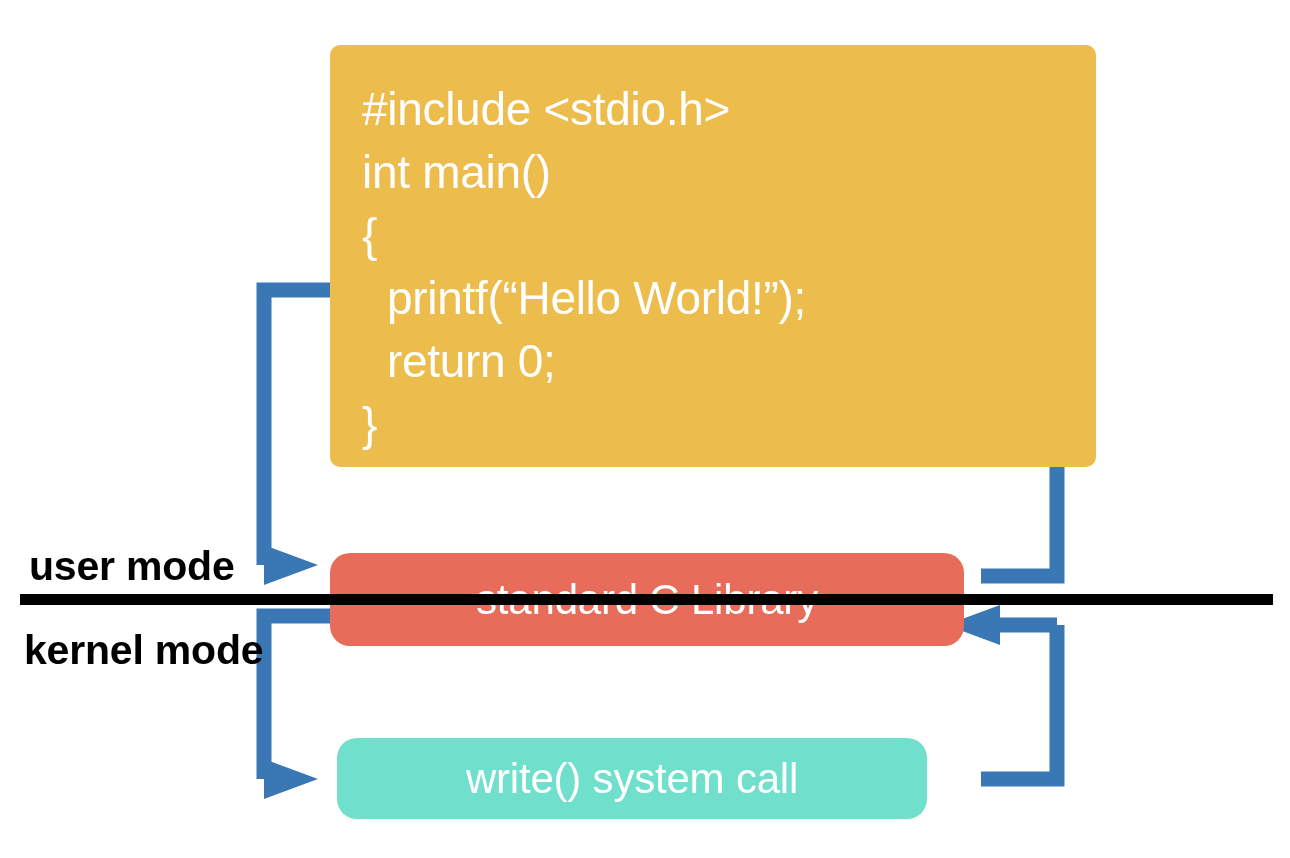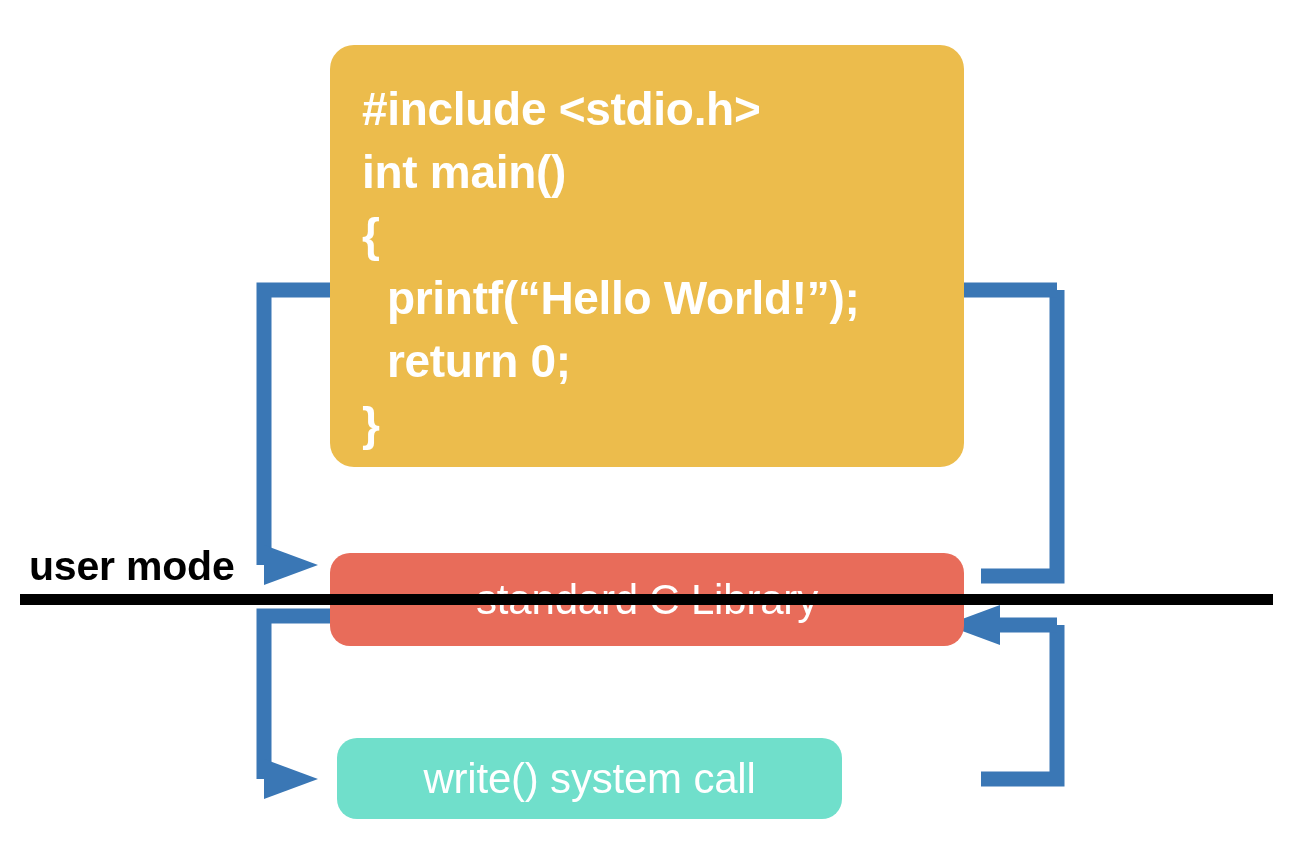--- a/index.html
+++ b/index.html
@@ -27,26 +27,25 @@
 
   
   .box {
     position: absolute;
     box-sizing: border-box;
     color: #ffffff;
   }
   #code-box {
     left: 330px;
     top: 45px;
-    width: 634px;
+    width: 766px;
     height: 422px;
     background: #ecbc4c;
-    border-radius: 24px;
+    border-radius: 10px;
     z-index: 3;
-    font-weight: bold;
   }
   #code-text {
     position: absolute;
     left: 32px;
     top: 33px;
     font-size: 46px;
     line-height: 63px;
     white-space: pre;
     letter-spacing: -0.3px;
     color: #ffffff;
@@ -59,21 +58,21 @@
     background: #e86c5a;
     border-radius: 20px;
     z-index: 3;
     display: flex;
     align-items: center;
     justify-content: center;
   }
   #syscall-box {
     left: 337px;
     top: 738px;
-    width: 505px;
+    width: 590px;
     height: 81px;
     background: #70dfcb;
     border-radius: 20px;
     z-index: 3;
     display: flex;
     align-items: center;
     justify-content: center;
   }
   .box-label {
     font-size: 42px;
@@ -152,14 +151,15 @@
     <span class="box-label">standard C Library</span>
   </div>
 
   <div class="box" id="syscall-box">
     <span class="box-label">write() system call</span>
   </div>
 
   <div id="mode-line"></div>
 
   <div class="mode-label" id="user-mode-label">user mode</div>
+  <div class="mode-label" id="kernel-mode-label">kernel mode</div>
 
 </div>
 
 </body></html>

